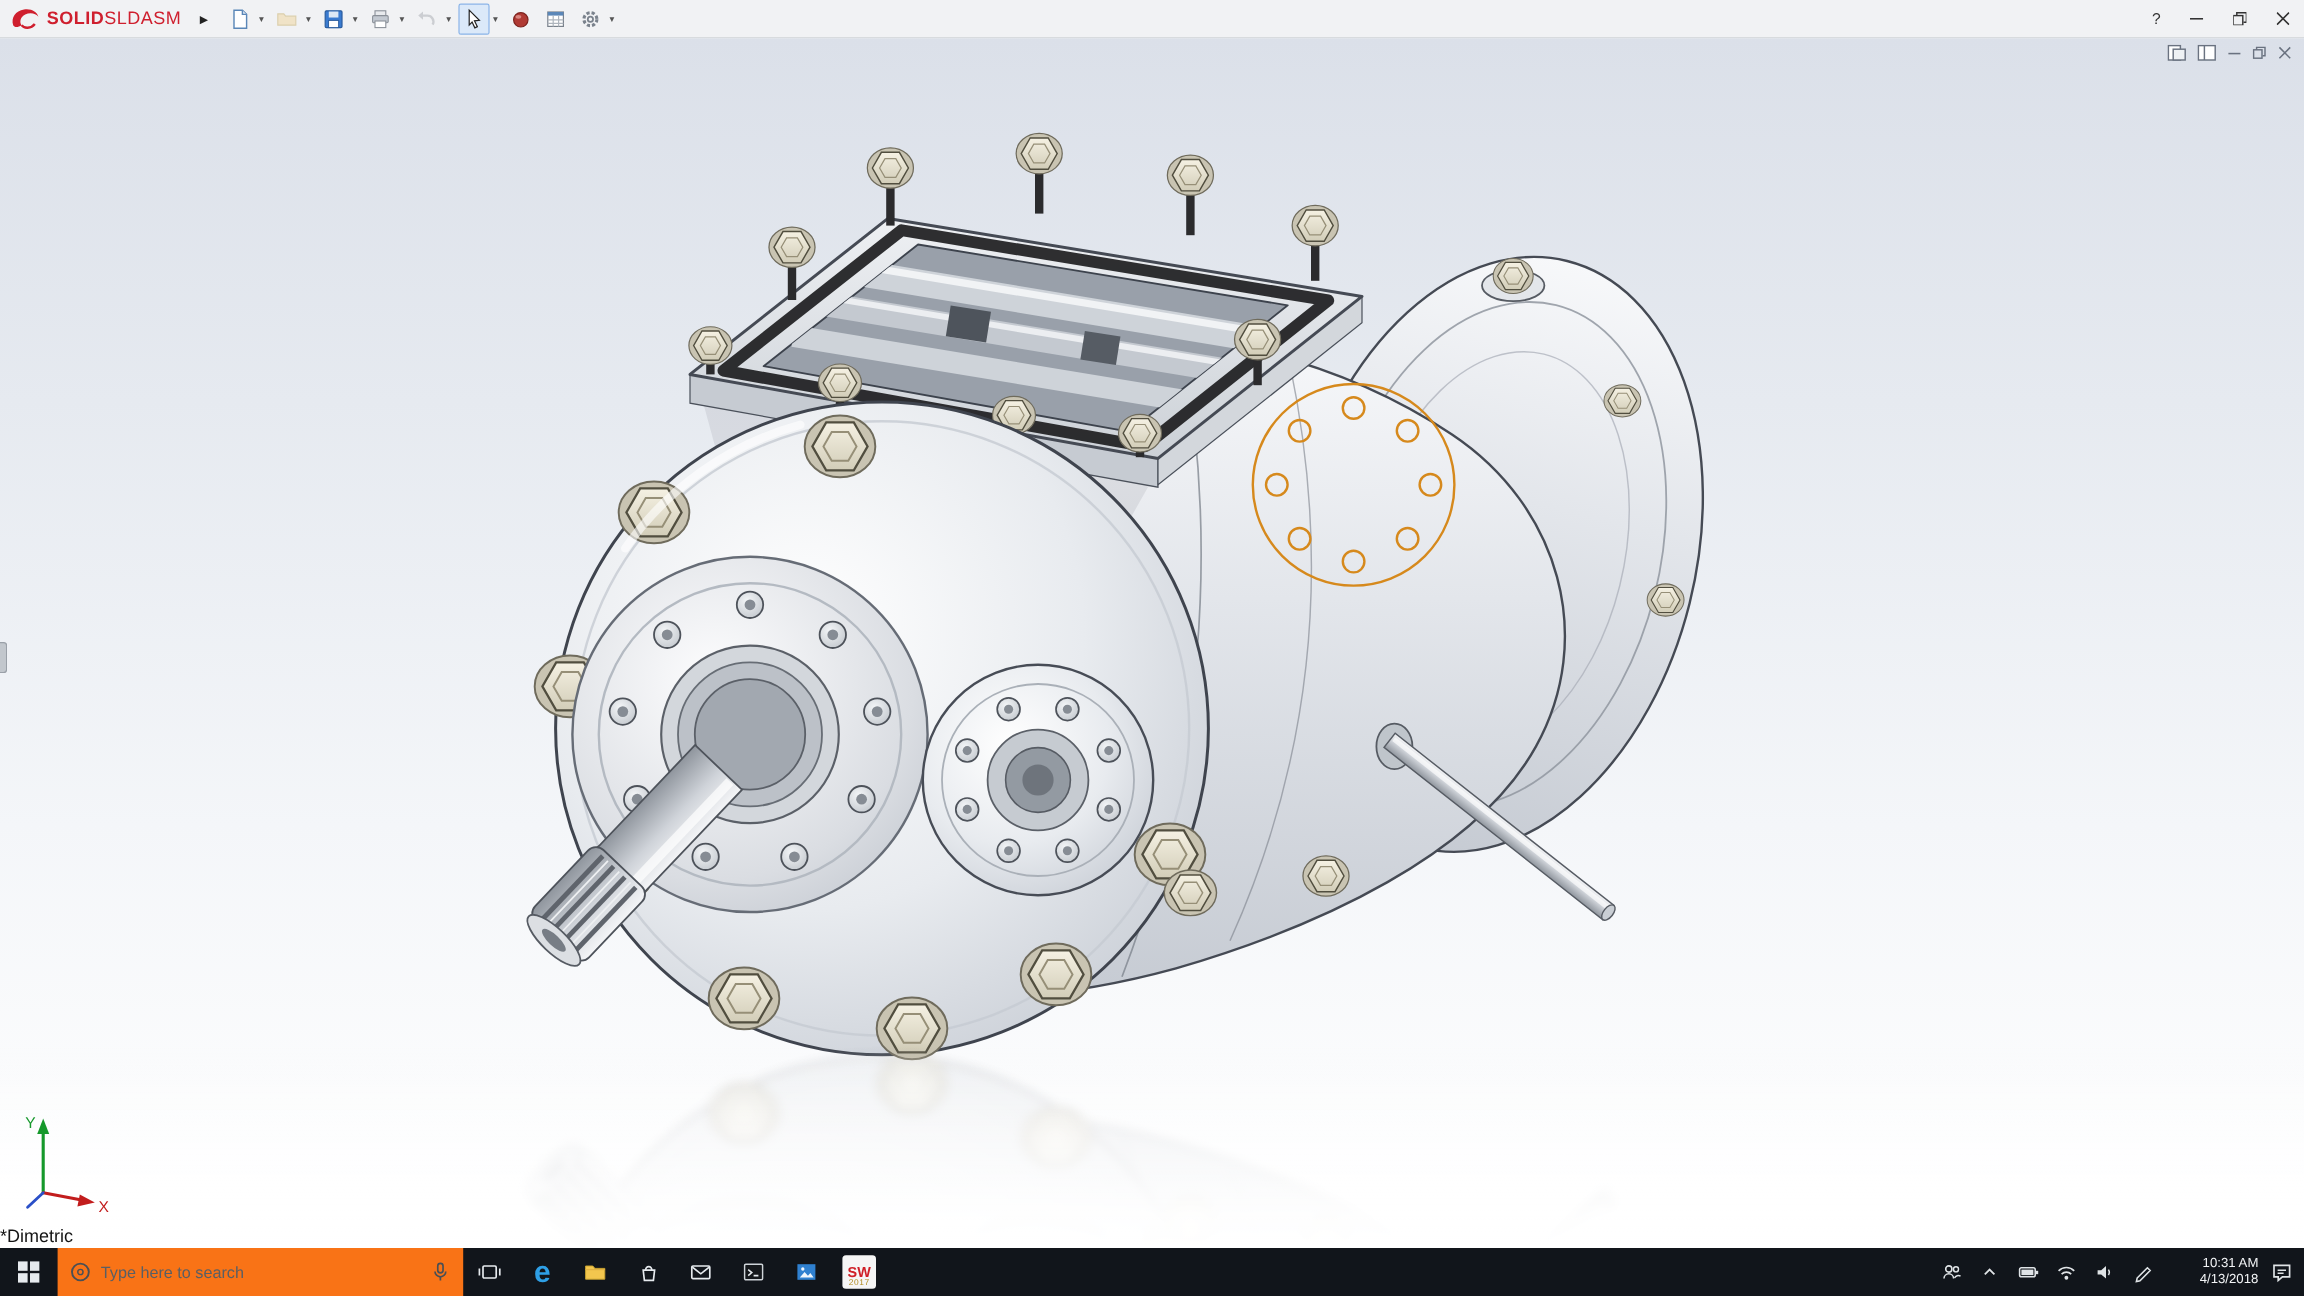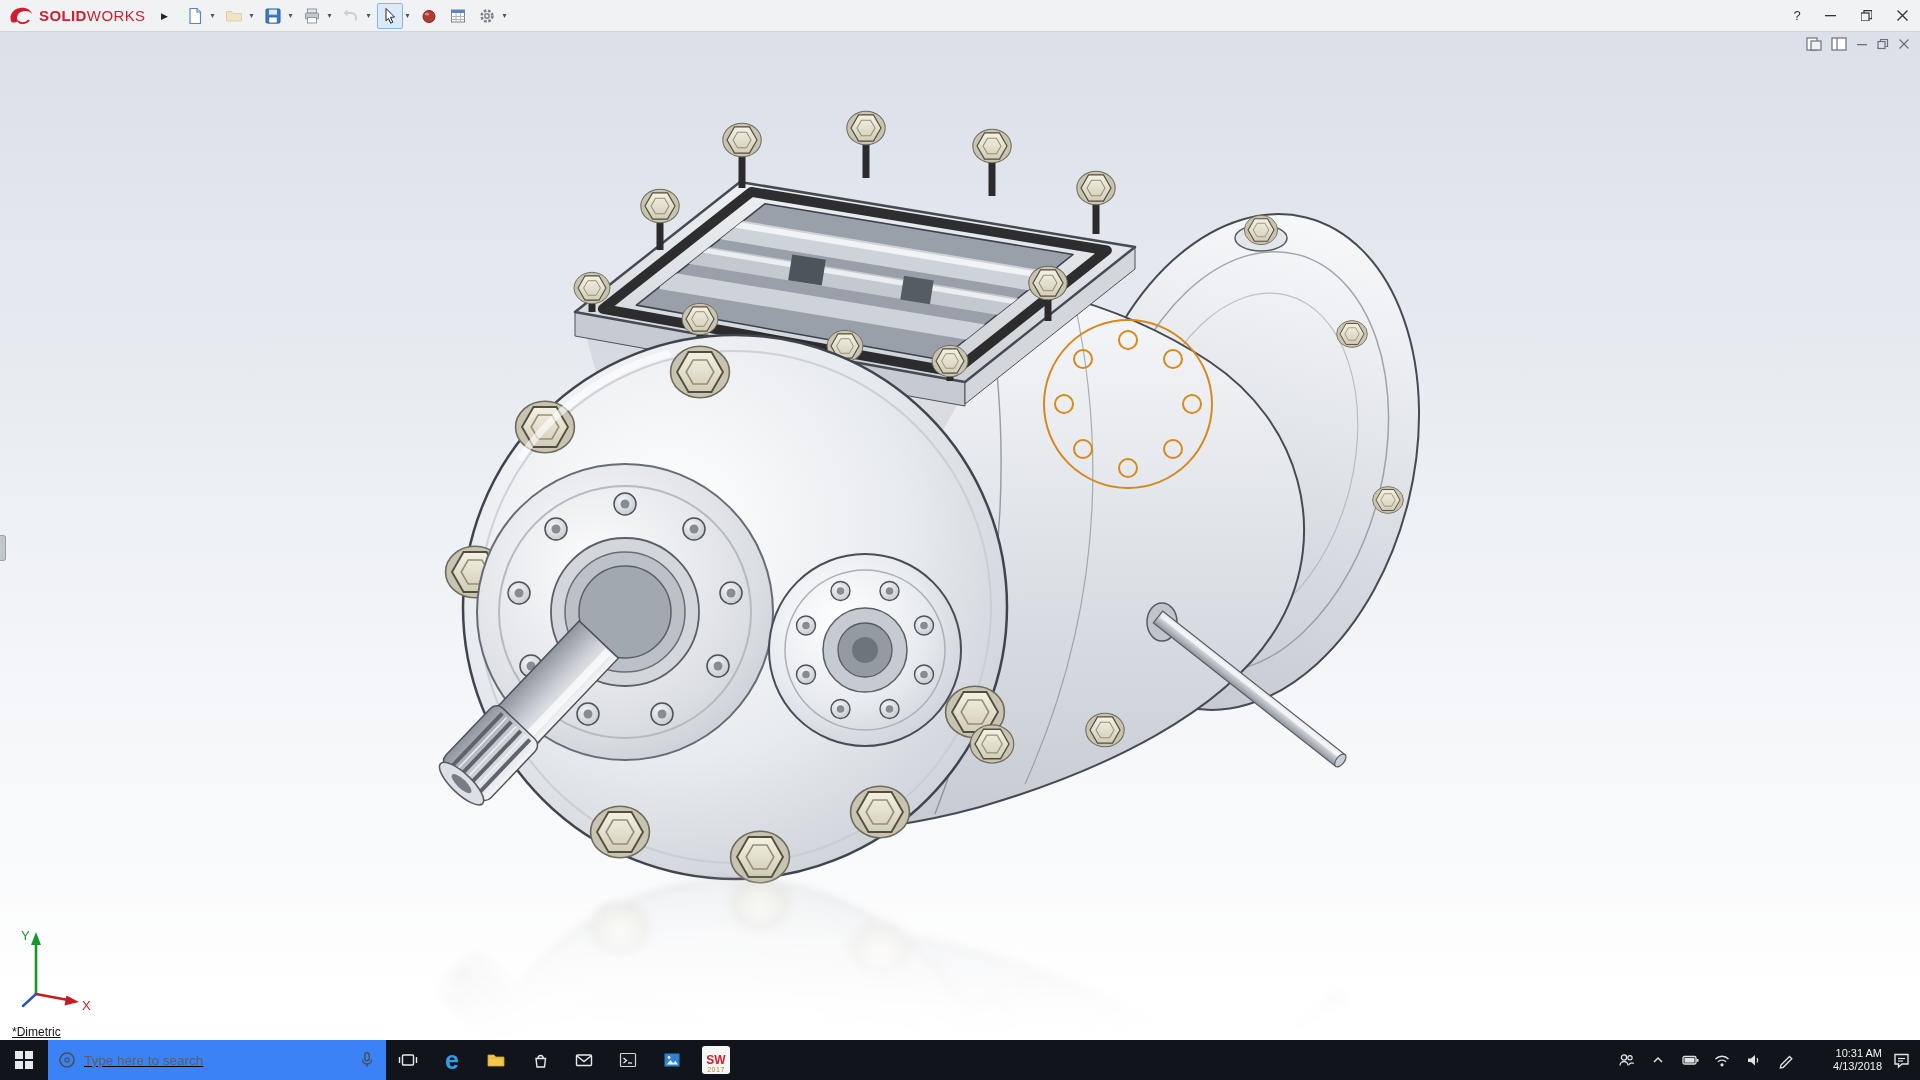--- a/index.html
+++ b/index.html
@@ -30,28 +30,28 @@
              background:transparent; border:none; cursor:pointer; }
 
   
   .viewport { position:relative; flex:1 1 auto; overflow:hidden;
     background:linear-gradient(180deg,#dbe0e9 0%,#e6eaf0 30%,#f4f6f9 65%,#ffffff 100%); }
   .model-svg { position:absolute; inset:0; width:100%; height:100%; display:block; }
   .doc-controls { position:absolute; top:5px; right:10px; display:flex; gap:9px; align-items:center; }
   .doc-btn { background:none; border:none; padding:0; display:flex; cursor:pointer; }
   .splitter-nub { position:absolute; left:0; top:503px; width:6px; height:26px; background:#c2c7cd;
                   border:1px solid #9aa0a8; border-left:none; border-radius:0 3px 3px 0; }
-  .view-label { position:absolute; left:12px; bottom:1px; font-size:12px; color:#141414;text-decoration:underline; }
+  .view-label { position:absolute; left:0; bottom:1px; font-size:15px; color:#141414; }
   .triad { position:absolute; left:14px; bottom:24px; }
 
   
   .taskbar { flex:0 0 40px; height:40px; background:#11151b; display:flex; align-items:stretch; }
   .tb-start { width:48px; display:flex; align-items:center; justify-content:center; background:transparent;
               border:none; cursor:pointer; }
-  .search-box { width:338px; background:#3b82f6; display:flex; align-items:center; padding:0 10px; gap:8px;text-decoration:underline; }
+  .search-box { width:338px; background:#f97316; display:flex; align-items:center; padding:0 10px; gap:8px; }
   .search-input { border:none; outline:none; flex:1; font-size:13.5px; color:#333; background:transparent;
                   font-family:"Liberation Sans", sans-serif; }
   .search-input::placeholder { color:#5a5f64; opacity:1; }
   .task-btn { width:44px; display:flex; align-items:center; justify-content:center; background:transparent;
               border:none; cursor:pointer; }
   .edge-e { font-size:25px; font-weight:bold; color:#2e9fe6; line-height:1; }
   .sw-icon { width:28px; height:28px; background:#f6f6f6; border-radius:3px; display:flex; flex-direction:column;
              align-items:center; justify-content:flex-end; }
   .sw-txt { color:#d02028; font-weight:bold; font-size:12px; line-height:12px; }
   .sw-year { font-size:7px; color:#b08a1e; line-height:8px; letter-spacing:.5px; }
@@ -66,21 +66,21 @@
 
 <div class="screen">
 
   <header class="titlebar">
     <div class="tb-left">
       <div class="brand">
         <svg width="26" height="20" viewBox="0 0 26 20">
           <path d="M3 15 C1 9 5 3 12 2 C18 1 23 4 24 8 C22 5 17 4 13 6 C9 8 8 12 10 15 C7 17 4 17 3 15 Z" fill="#cf1f2e"></path>
           <path d="M10 15 C12 18 18 18 21 14" stroke="#cf1f2e" stroke-width="2" fill="none"></path>
         </svg>
-        <span class="brand-text"><b>SOLID</b><span>WORKS</span></span>
+        <span class="brand-text"><b>SOLID</b><span>SLDASM</span></span>
       </div>
       <button class="expander" style="font-size:9px;color:#222;">▶</button>
 
       <div class="toolbar">
         <div class="tb-group">
           <button class="tb-btn">
             <svg width="18" height="18" viewBox="0 0 18 18">
               <path d="M4 1.5 h7 l3.5 3.5 v11.5 h-10.5 z" fill="#fff" stroke="#5b87b8" stroke-width="1.2"></path>
               <path d="M11 1.5 v3.5 h3.5" fill="#dfe9f4" stroke="#5b87b8" stroke-width="1.2"></path>
             </svg>

